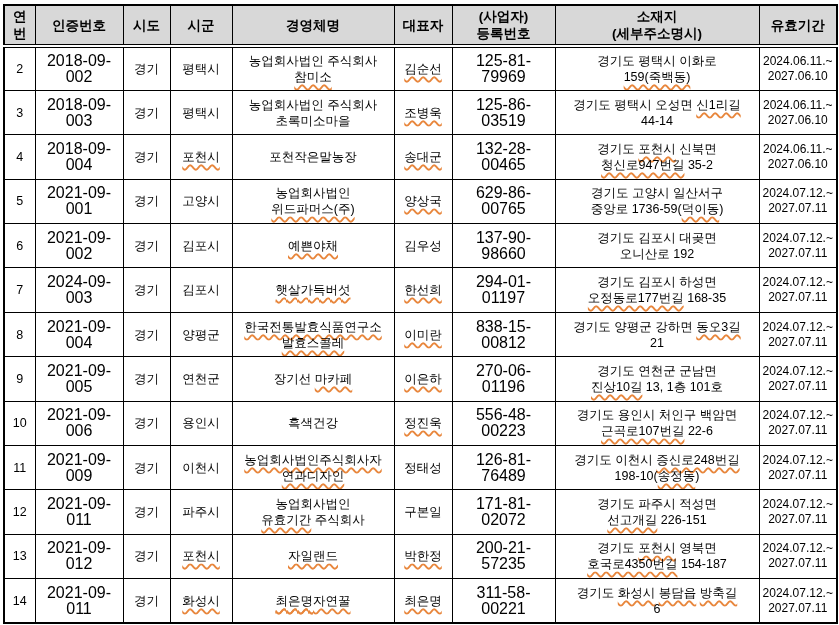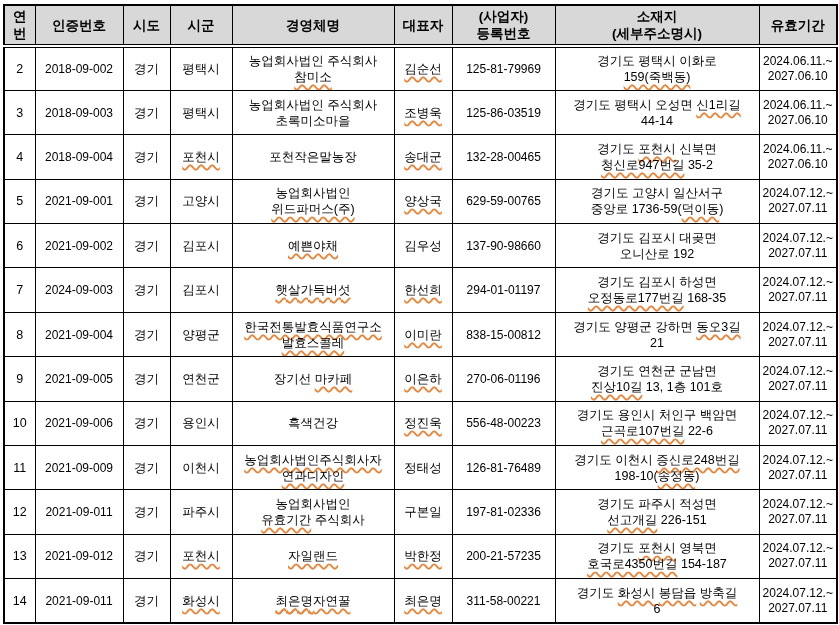--- a/index.html
+++ b/index.html
@@ -30,21 +30,21 @@
     font-size: 13.5px;
     height: 41px;
     line-height: 17px;
     border-bottom: 4px double #000;
   }
   tbody td {
     font-size: 12.5px;
     height: 44.4px;
     line-height: 16px;
   }
-  td.c-cert_no, td.c-reg_no { font-size: 12px; letter-spacing: 0; }
+  td.c-cert_no, td.c-reg_no { font-size: 16px; letter-spacing: 0; }
   td.c-validity { font-size: 12px; line-height: 15px; }
   .line { display: block; }
   .sp {
     text-decoration: underline wavy #e8863c 1.5px;
     text-underline-offset: 3px;
   }
   
   col.col-no       { width: 31px;  }
   col.col-cert_no  { width: 88px;  }
   col.col-sido     { width: 47px;  }
@@ -215,21 +215,21 @@
             <span class="line">고양시</span>
           </td>
           <td class="c-name">
             <span class="line">농업회사법인</span>
             <span class="line"><span class="sp">위드파머스(주)</span></span>
           </td>
           <td class="c-rep">
             <span class="line"><span class="sp">양상국</span></span>
           </td>
           <td class="c-reg_no">
-            <span class="line">629-59-00765</span>
+            <span class="line">629-86-00765</span>
           </td>
           <td class="c-address">
             <span class="line">경기도 고양시 일산서구</span>
             <span class="line">중앙로 1736-59(<span class="sp">덕이동</span>)</span>
           </td>
           <td class="c-validity">
             <span class="line">2024.07.12.~</span>
             <span class="line">2027.07.11</span>
           </td>
         </tr>
@@ -435,21 +435,21 @@
             <span class="line">파주시</span>
           </td>
           <td class="c-name">
             <span class="line">농업회사법인</span>
             <span class="line"><span class="sp">유효기간</span> 주식회사</span>
           </td>
           <td class="c-rep">
             <span class="line">구본일</span>
           </td>
           <td class="c-reg_no">
-            <span class="line">197-81-02336</span>
+            <span class="line">171-81-02072</span>
           </td>
           <td class="c-address">
             <span class="line">경기도 파주시 적성면</span>
             <span class="line"><span class="sp">선고개길</span> 226-151</span>
           </td>
           <td class="c-validity">
             <span class="line">2024.07.12.~</span>
             <span class="line">2027.07.11</span>
           </td>
         </tr>

